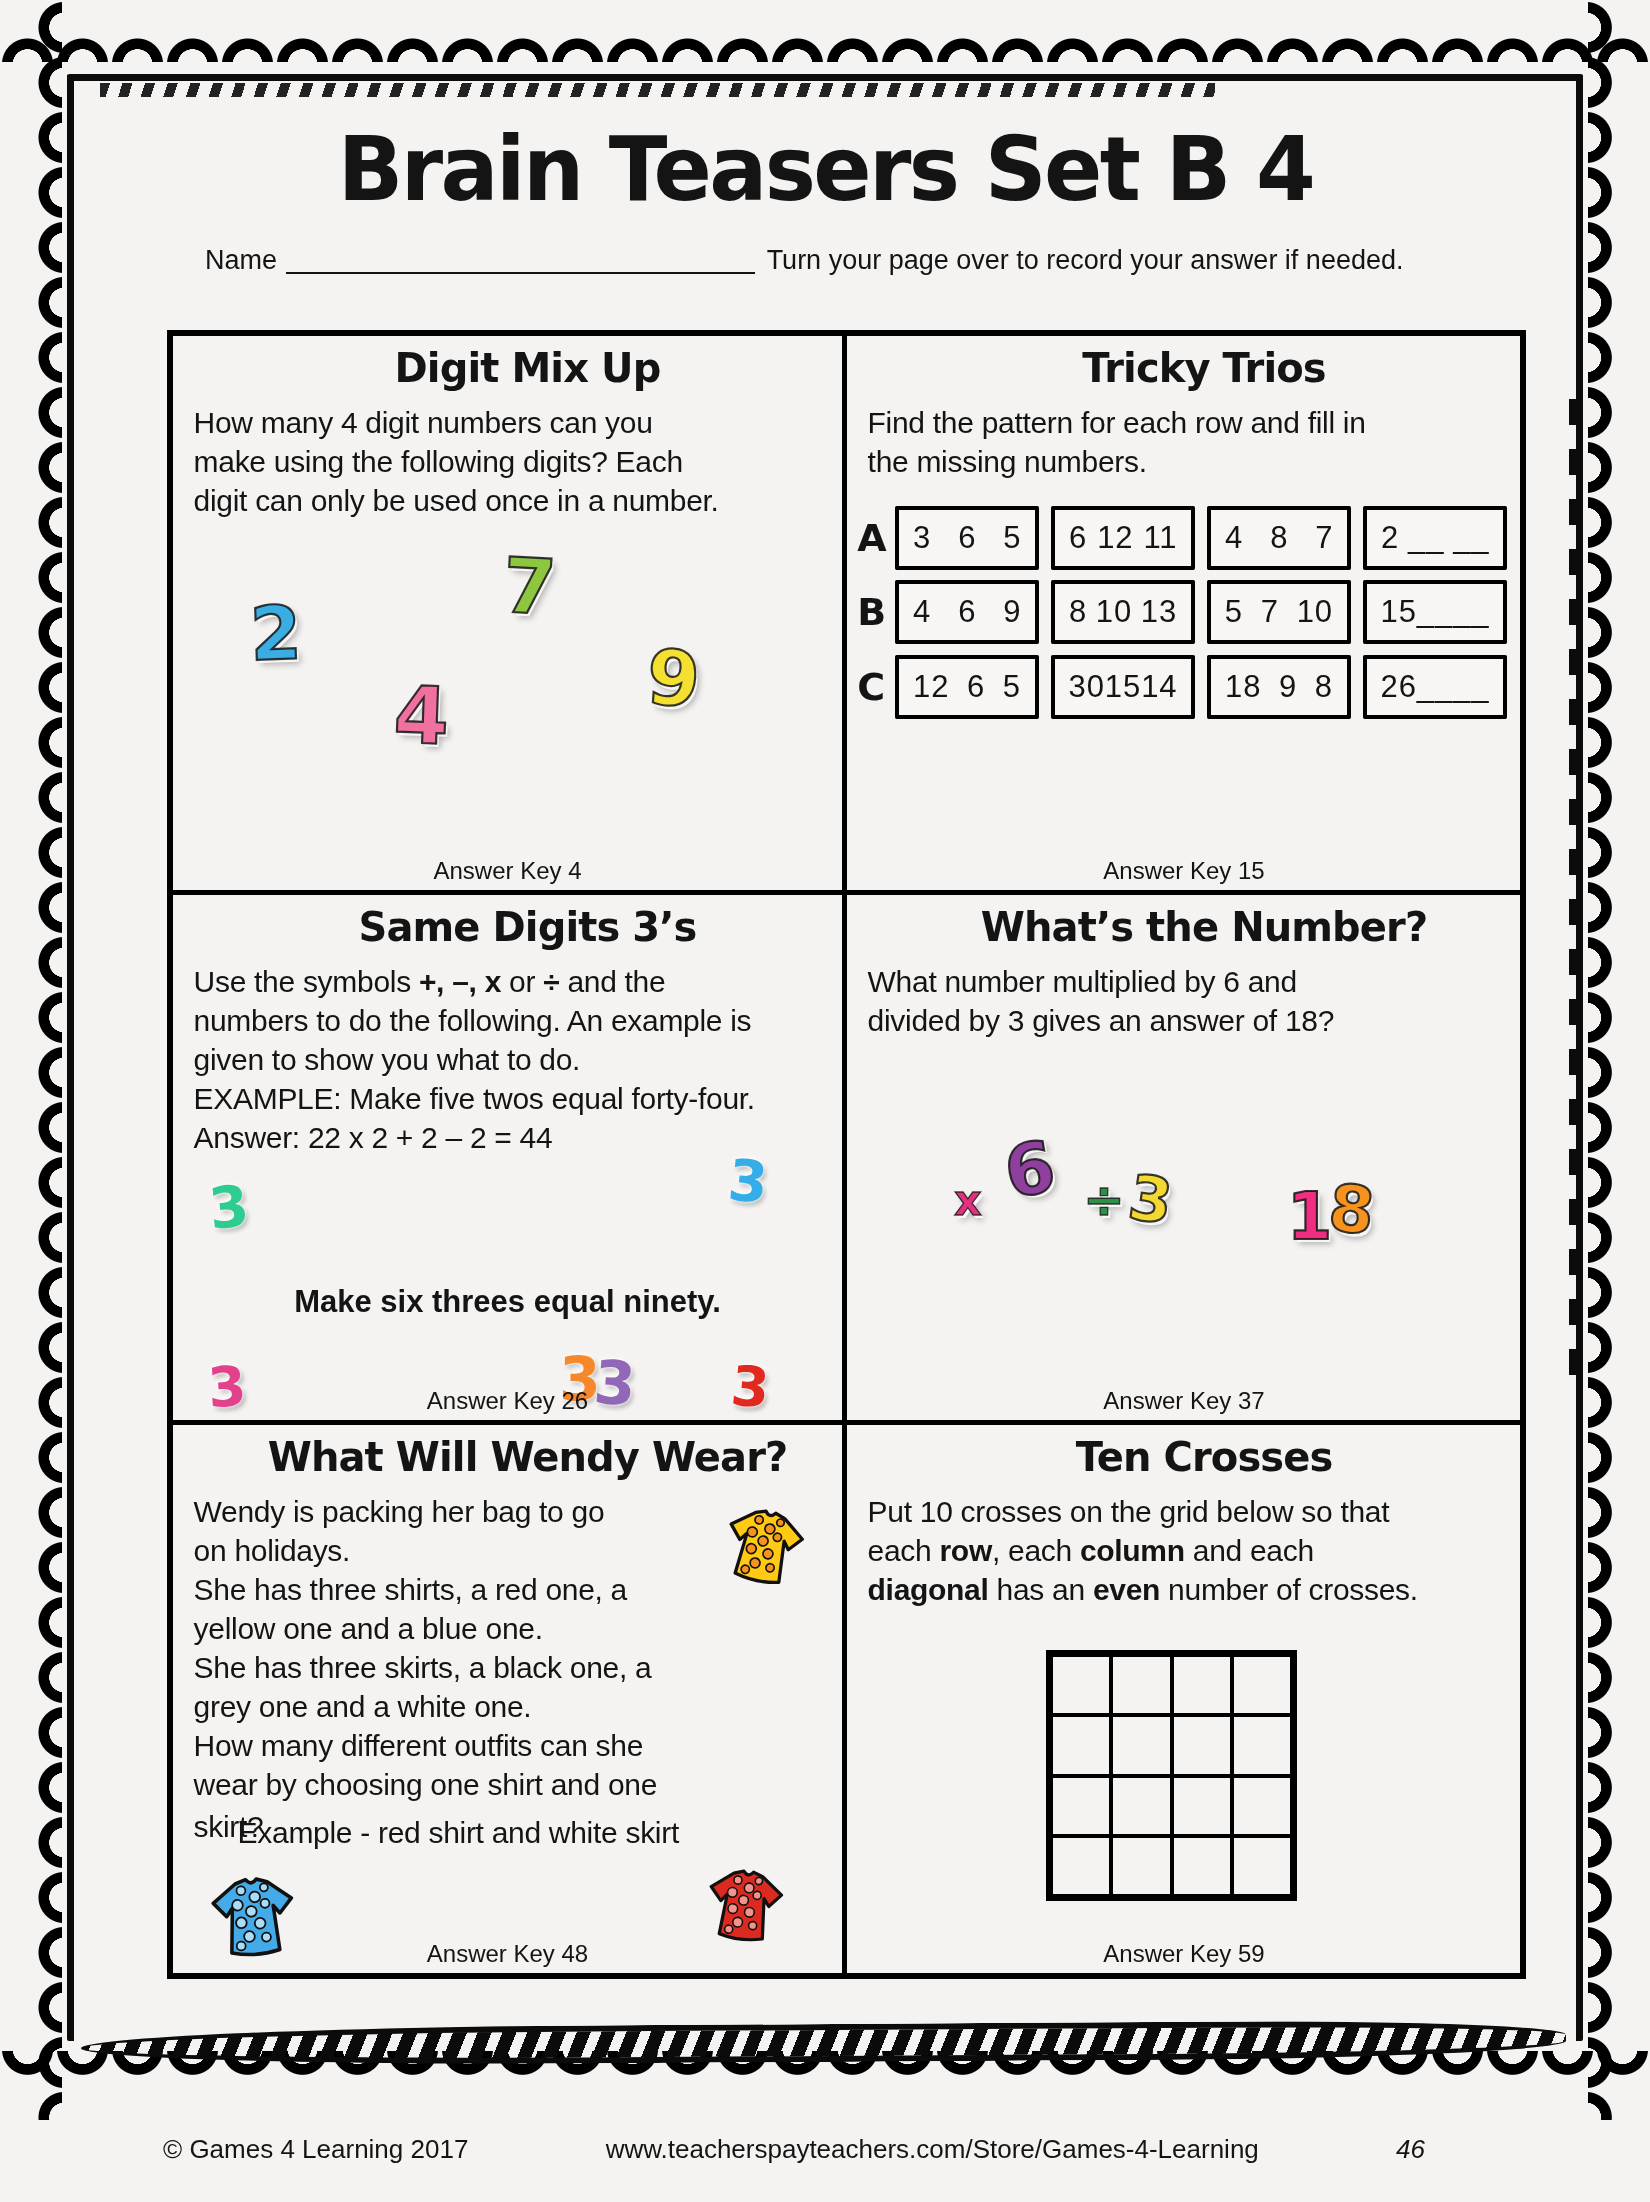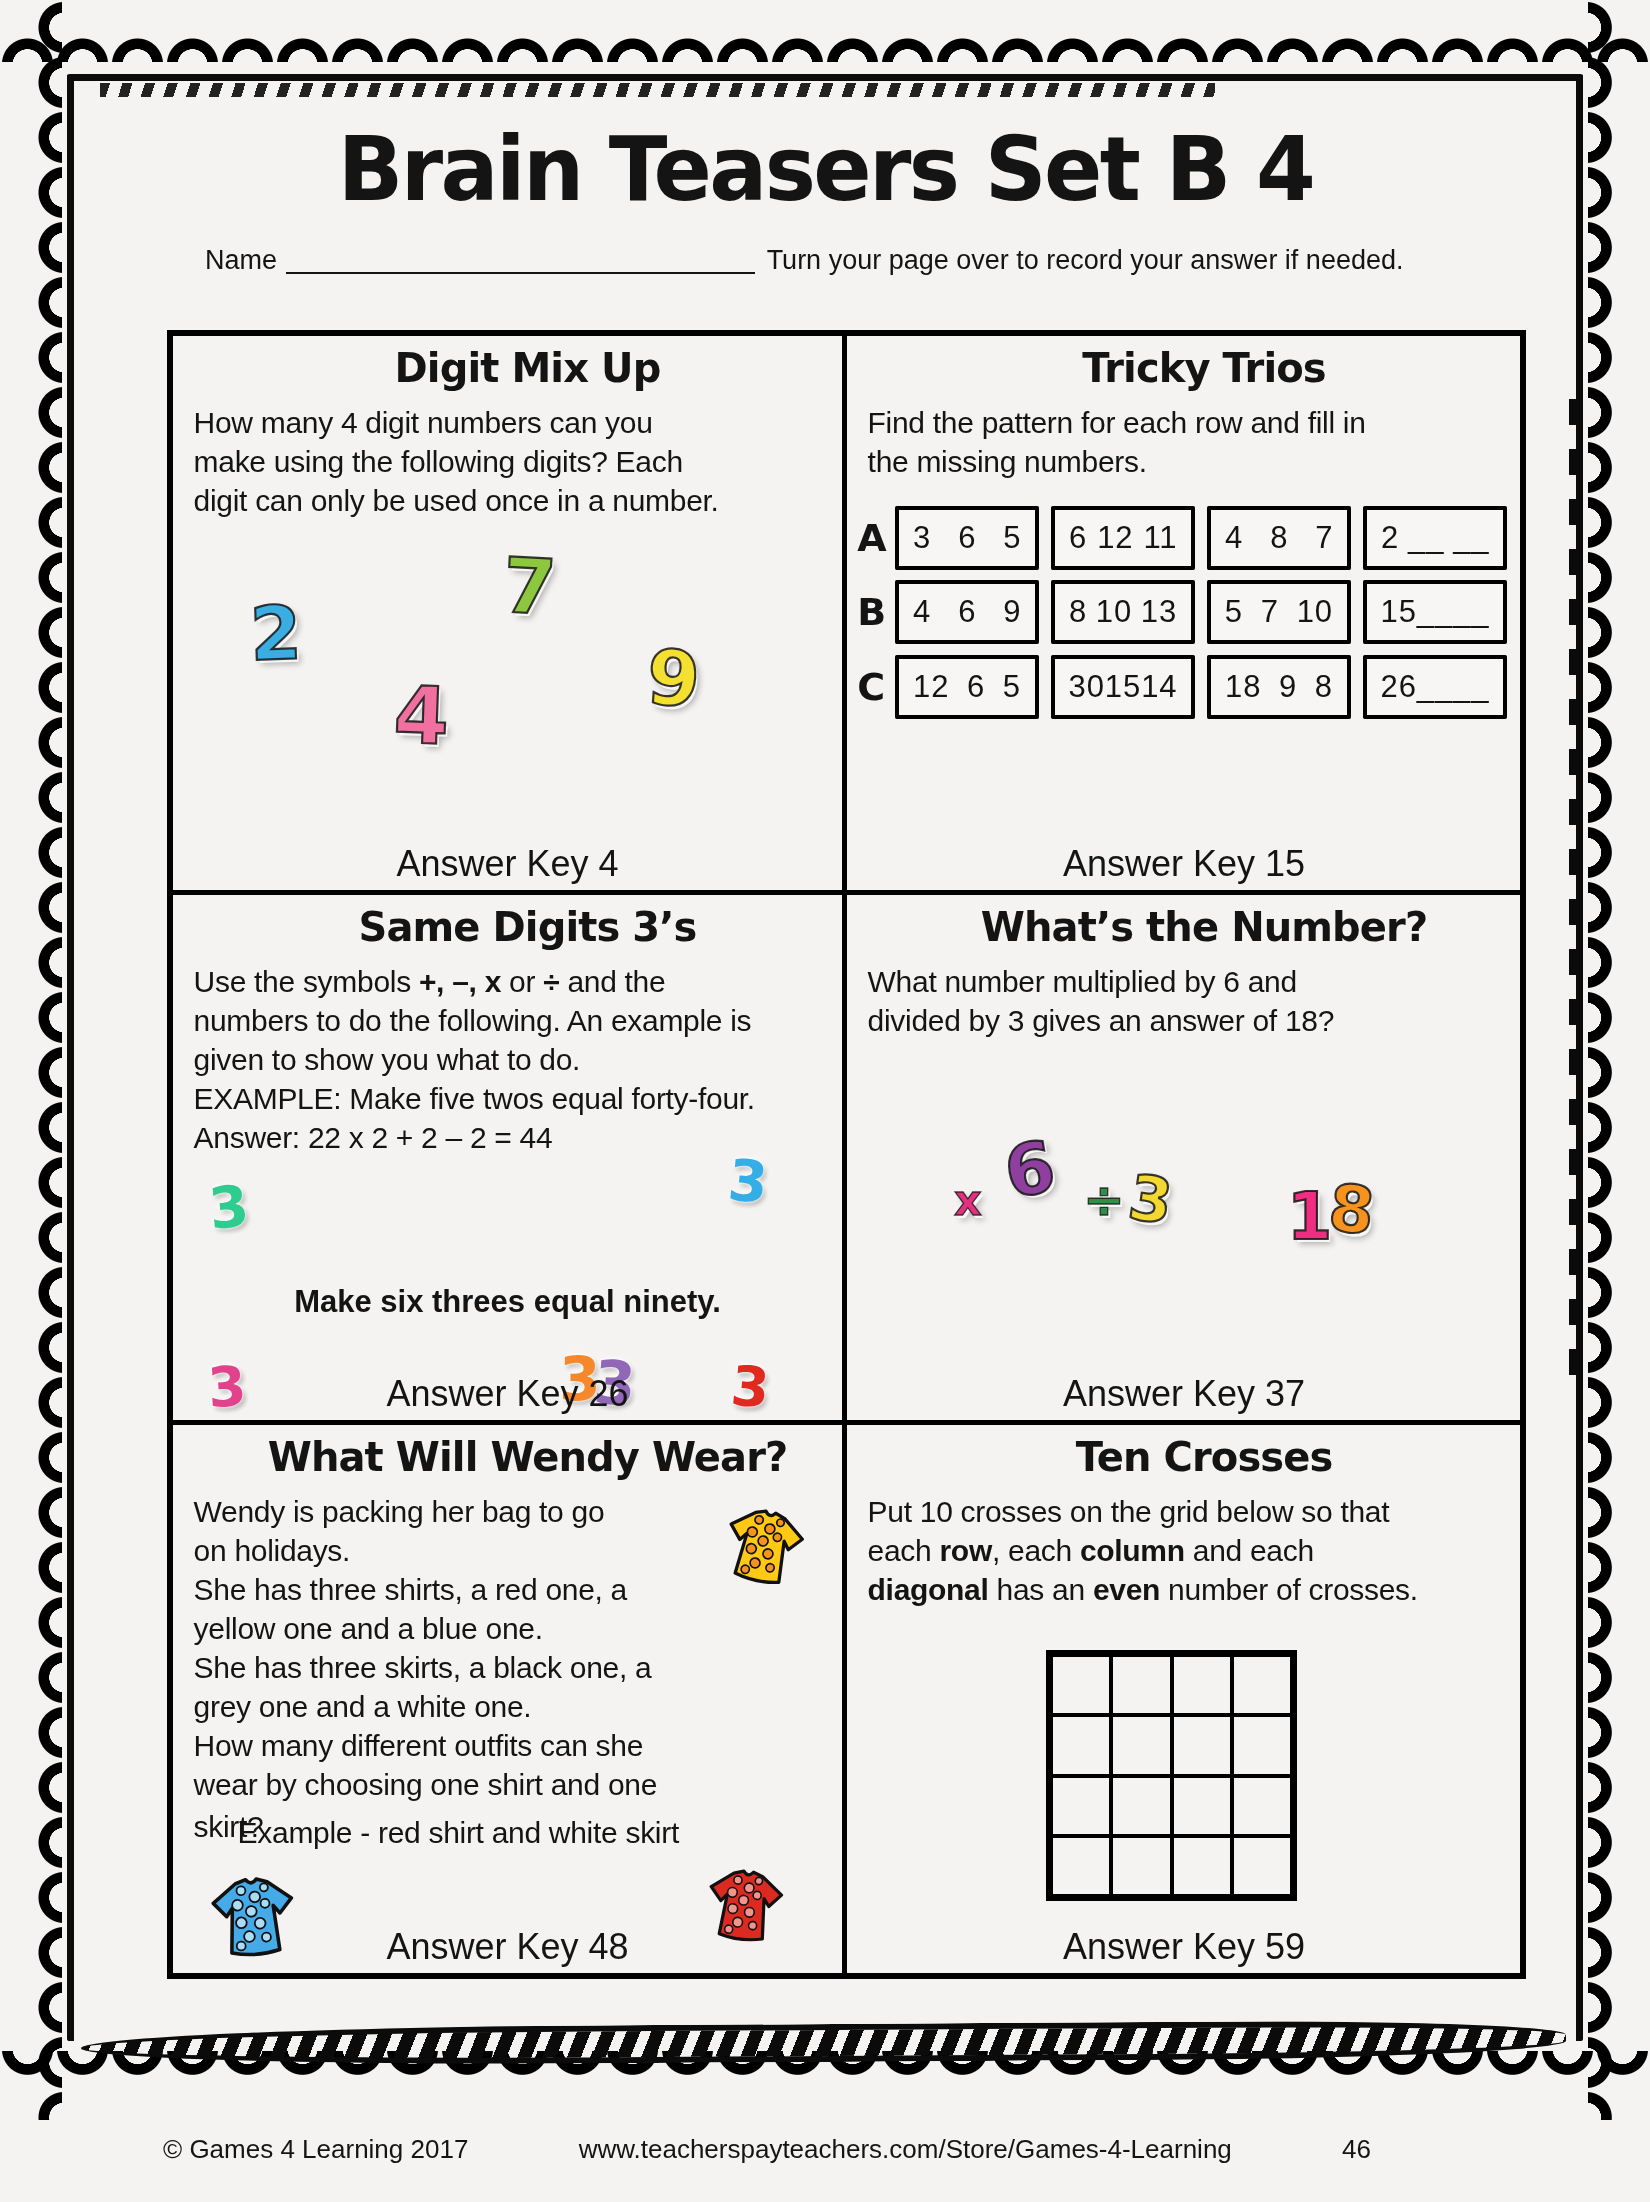--- a/index.html
+++ b/index.html
@@ -44,21 +44,21 @@
   
   .sheet { position:absolute; left:167px; top:330px; width:1359px; height:1649px;
     border:6px solid #000; display:grid;
     grid-template-columns:674px 674px; grid-template-rows:559px 530px 548px; }
   .cell { position:relative; overflow:hidden; }
   .cell:nth-child(odd) { border-right:5.2px solid #000; }
   .cell:nth-child(-n+4) { border-bottom:5.2px solid #000; }
   .cell-title { margin-top:8.6px; text-align:center; font-family:"DejaVu Sans", sans-serif;
     font-weight:bold; font-size:40px; letter-spacing:-0.9px;margin-left:40px; }
   .body-text { margin:12px 15.5px 0 20.6px; font-size:30px; line-height:1.3; letter-spacing:-0.3px; }
-  .answer-key { position:absolute; bottom:5.2px; left:0; right:0; text-align:center; font-size:36px; }
+  .answer-key { position:absolute; bottom:5.2px; left:0; right:0; text-align:center; font-size:24px; }
   .bold { font-weight:bold; }
   
   .cglyph { position:absolute; font-family:"DejaVu Sans", sans-serif; font-weight:bold;
     color:var(--c); -webkit-text-stroke:2.2px rgba(20,20,20,.85);
     text-shadow:2.6px 3.4px 0 rgba(255,255,255,.85), 4.3px 5.2px 6px rgba(0,0,0,.28); line-height:1; }
   .cglyph.soft { -webkit-text-stroke:0; text-shadow:0 0 6px #fff, 0 0 2.6px #fff, 2.6px 3.4px 4.3px rgba(0,0,0,.3); }
   
   .trio-rows { position:absolute; top:170px; left:10.3px; right:13.8px; }
   .trio-row { display:flex; align-items:center; height:64px; margin-bottom:10.3px; }
   .trio-label { width:26px; font-family:"DejaVu Sans", sans-serif; font-weight:bold; font-size:38px; }
@@ -73,21 +73,21 @@
   .xgrid { position:absolute; left:199px; top:225px; width:251px; height:251px;
     border:5.2px solid #000; display:grid; grid-template-columns:repeat(4,1fr); grid-template-rows:repeat(4,1fr); }
   .xgrid > div { border:2.6px solid #000; }
   
   .shirt { position:absolute; display:inline-block; }
   .shirt svg { display:block; }
   
   .footer { position:absolute; top:2134px; left:163px; right:163px;
     display:grid; grid-template-columns:auto 1fr auto; align-items:center; font-size:26px; }
   .footer .url { text-align:center; }
-  .footer .pagenum { margin-right:116px; }
+  .footer .pagenum { margin-right:62px;font-style:italic; }
   .overlap-a, .overlap-b { position:absolute; left:20.6px; font-size:30px; letter-spacing:-0.3px; }
 </style>
 </head>
 <body>
 
 <div class="scallop scallop-top"></div>
 <div class="scallop scallop-bottom"></div>
 <div class="scallop scallop-left"></div>
 <div class="scallop scallop-right"></div>
 <div class="frame"></div>

